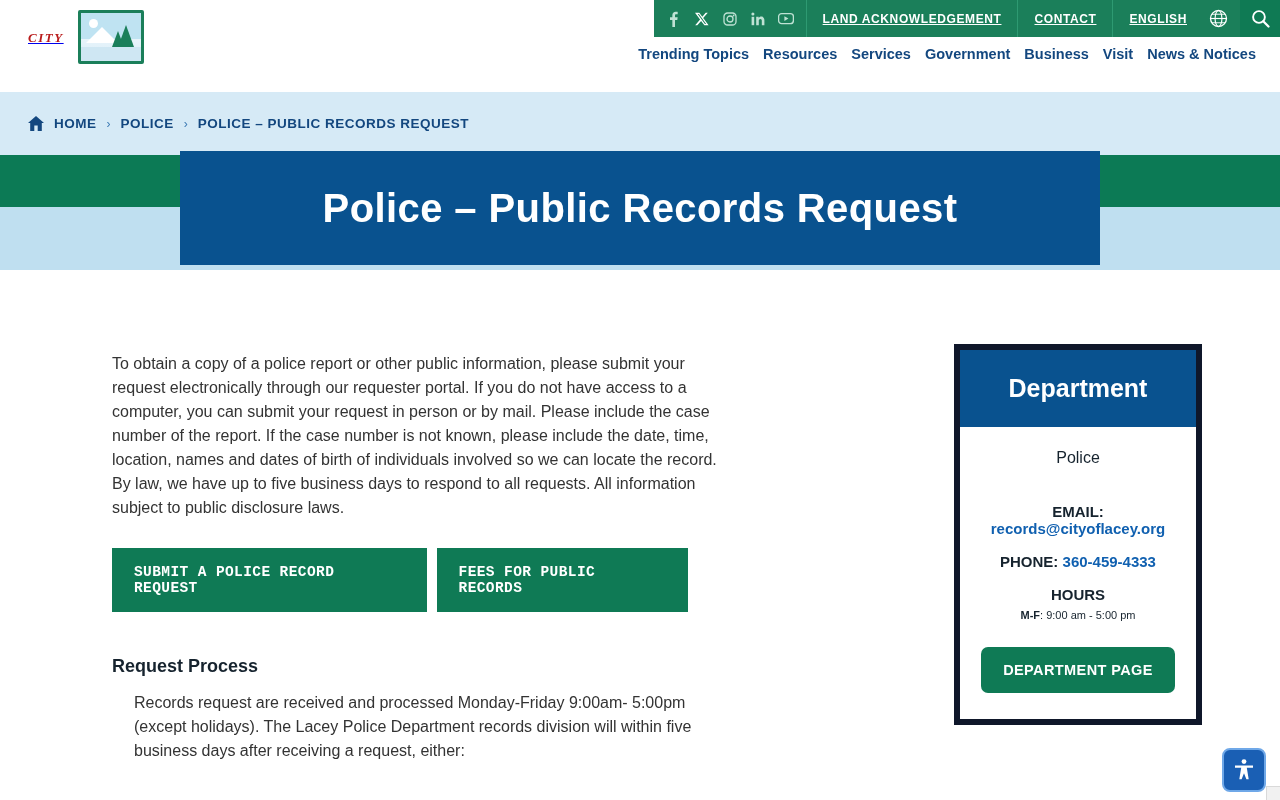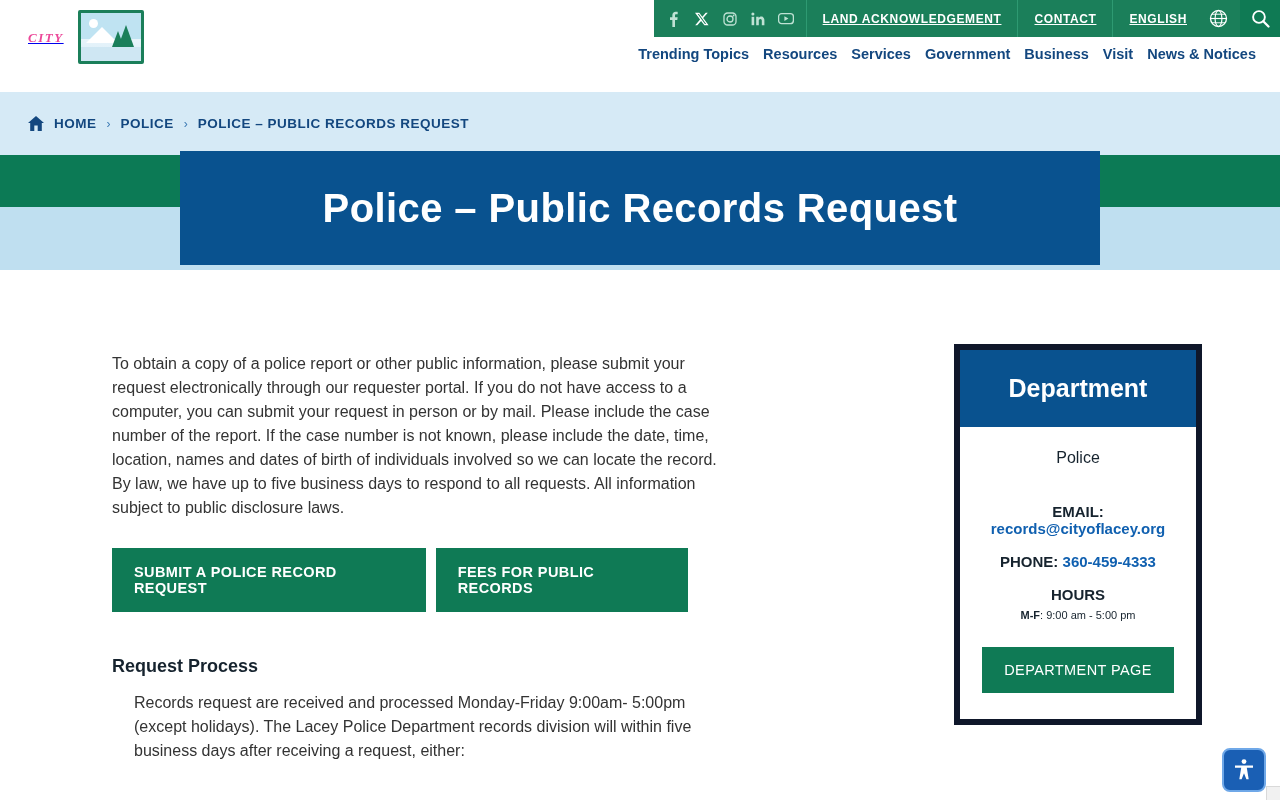--- a/index.html
+++ b/index.html
@@ -16,21 +16,21 @@
     height: 92px;
     background: #ffffff;
   }
   .logo-wrap {
     position: absolute;
     left: 28px; top: 10px;
     display: flex; align-items: center; gap: 14px;
   }
   .logo-text {
     font-family: "Liberation Serif", serif;
-    color: #ec4899;
+    color: #b91c1c;
     line-height: 1;
   }
   .logo-line1 {
     font-size: 13px; letter-spacing: 1.5px; font-weight: bold;
     font-style: italic;
   }
   .logo-line2 {
     font-size: 40px; font-weight: bold; font-style: italic;
     letter-spacing: 1px;
   }
@@ -206,20 +206,21 @@
   .para {
     color: #333333;
     font-size: 16px;
     line-height: 24px;
     width: 618px;
   }
   .btn-row {
     display: flex;
     gap: 10px;
     margin-top: 28px;
+    font-family: Liberation Mono, monospace;
   }
   .btn-green {
     background: #0f7a55;
     color: #ffffff;
     font-size: 14.5px;
     font-weight: bold;
     letter-spacing: 0.4px;
     padding: 16px 22px;
     text-decoration: none;
     display: inline-flex; align-items: center;
@@ -287,24 +288,25 @@
   .card-hours {
     font-size: 11px;
     color: #16232e;
     margin-bottom: 26px;
   }
   .card-btn {
     display: inline-block;
     background: #0f7a55;
     color: #ffffff;
     font-size: 14.5px;
-    font-weight: normal;
+    font-weight: bold;
     letter-spacing: 0.4px;
     padding: 15px 22px;
     text-decoration: none;
+    border-radius: 7px;
   }
 
   
   .a11y {
     position: fixed;
     right: 14px; bottom: 8px;
     width: 44px; height: 44px;
     border-radius: 8px;
     background: #1a5fb4;
     border: 2px solid #6fa8e8;

